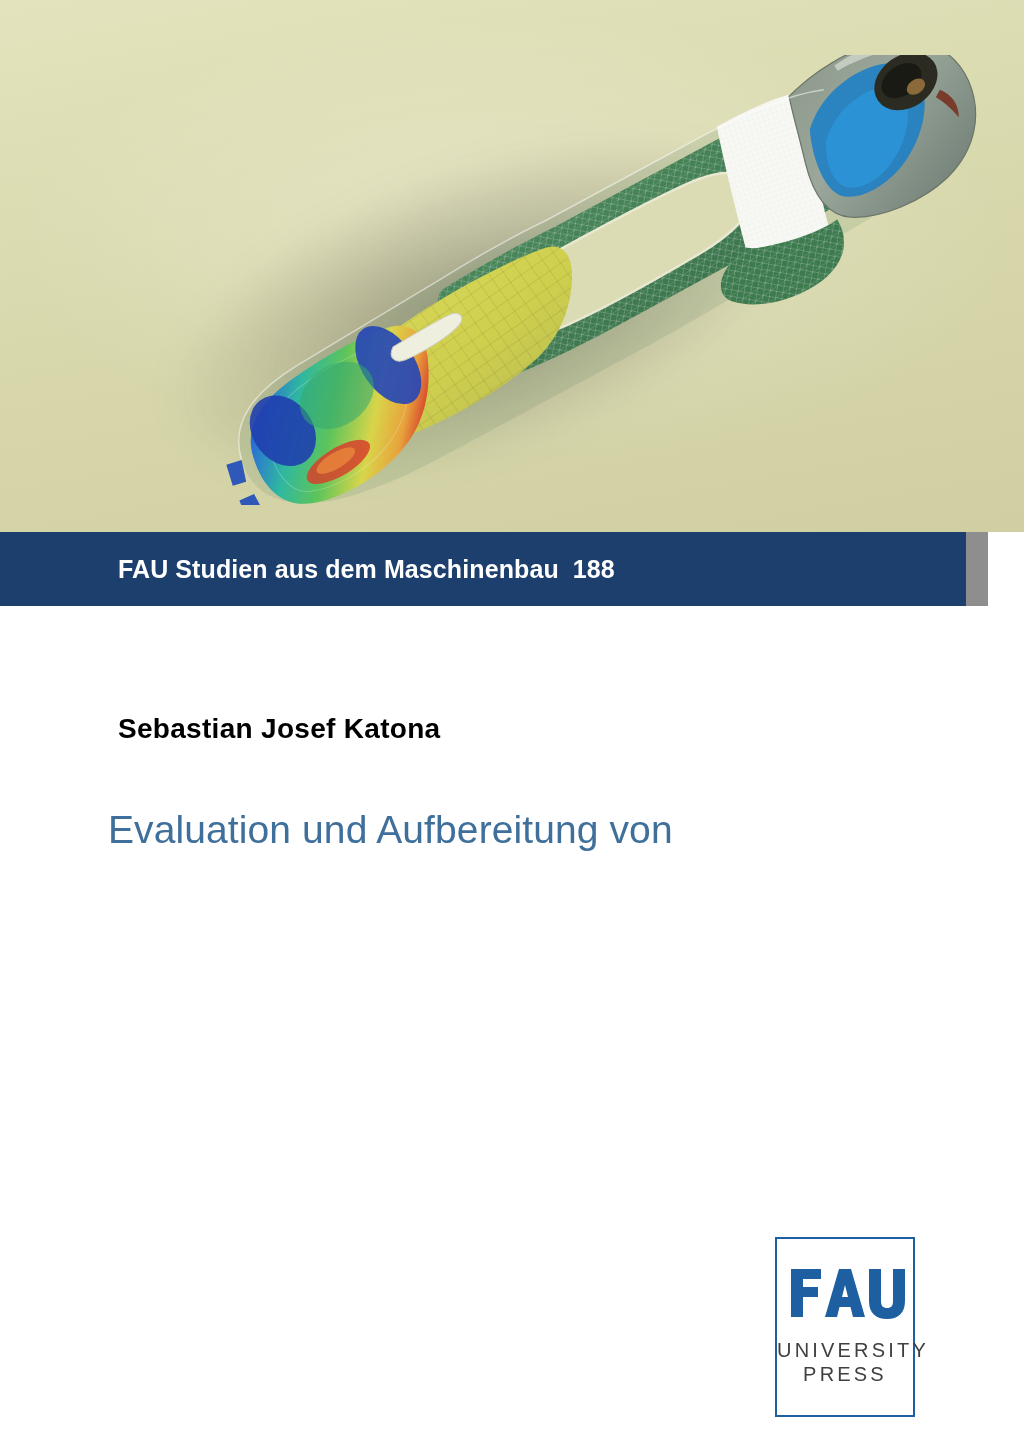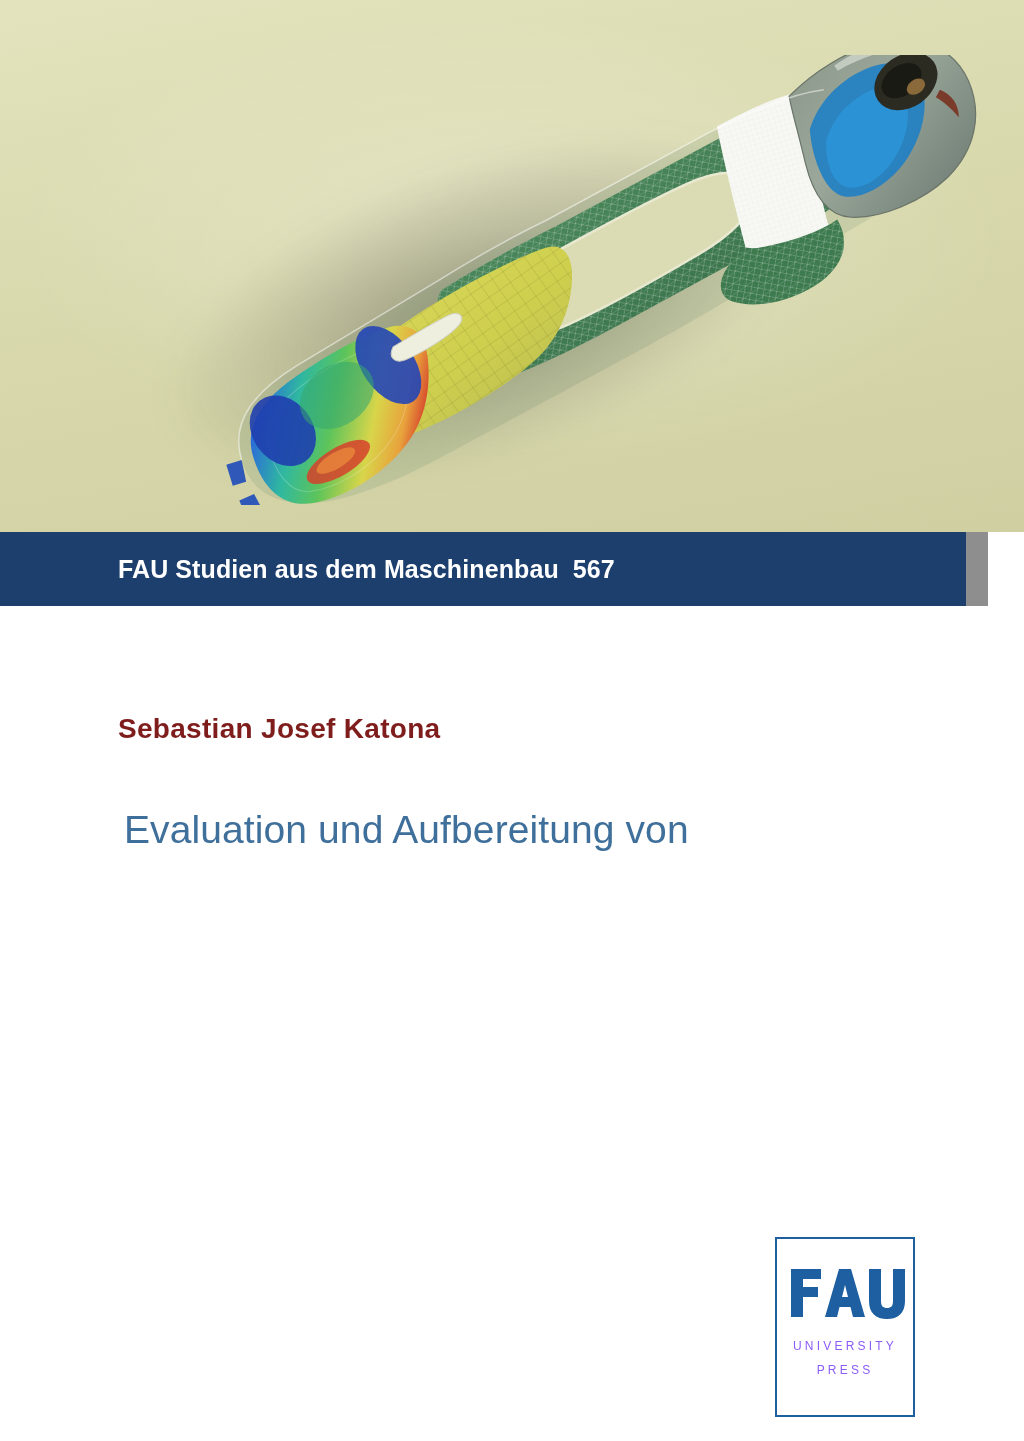--- a/index.html
+++ b/index.html
@@ -89,28 +89,28 @@
     width: 36px;
     height: 74px;
     background: #ffffff;
   }
 
   
   .author {
     position: absolute;
     left: 118px;
     top: 713px;
-    color: #7f1d1d;
+    color: #000000;
     font-size: 28px;
     font-weight: bold;
     letter-spacing: 0.3px;
   }
   .title {
     position: absolute;
-    left: 124px;
+    left: 108px;
     top: 805px;
     width: 830px;
     color: #3f6f9b;
     font-size: 39px;
     font-weight: normal;
     line-height: 1.28;
     letter-spacing: 0.1px;
   }
   .title .line { display: block; white-space: pre; }
 
@@ -129,22 +129,22 @@
     left: 10px;
     top: 24px;
     width: 118px;
     height: 60px;
   }
   .logo .logo-sub {
     position: absolute;
     left: 0;
     right: 0;
     text-align: center;
-    color: #8b5cf6;
-    font-size: 12px;
+    color: #404040;
+    font-size: 20px;
     letter-spacing: 3.2px;
     font-weight: normal;
   }
   .logo .logo-sub.u { top: 100px; }
   .logo .logo-sub.p { top: 124px; }
 </style>
 </head>
 <body>
 
 <div class="cover-image">
@@ -276,21 +276,21 @@
                  C636,310 596,306 576,292 C562,282 566,262 600,246 Z" fill="url(#meshPat)"></path>
 
         <path d="M60,300 C60,258 95,238 140,226 L300,186 C345,174 380,166 420,160
                  L600,124 C645,116 690,110 725,116" fill="none" stroke="#ffffff" stroke-opacity="0.5" stroke-width="1.5"></path>
       </g>
     </svg>
   </div>
 </div>
 
 <div class="series-band">
-  <div class="band-text">FAU Studien aus dem Maschinenbau  567</div>
+  <div class="band-text">FAU Studien aus dem Maschinenbau  188</div>
   <div class="band-accent"></div>
   <div class="band-accent-right"></div>
 </div>
 
 <div class="author">Sebastian Josef Katona</div>
 
 <div class="title">
   <span class="line">Evaluation und Aufbereitung von</span>
 </div>
 

